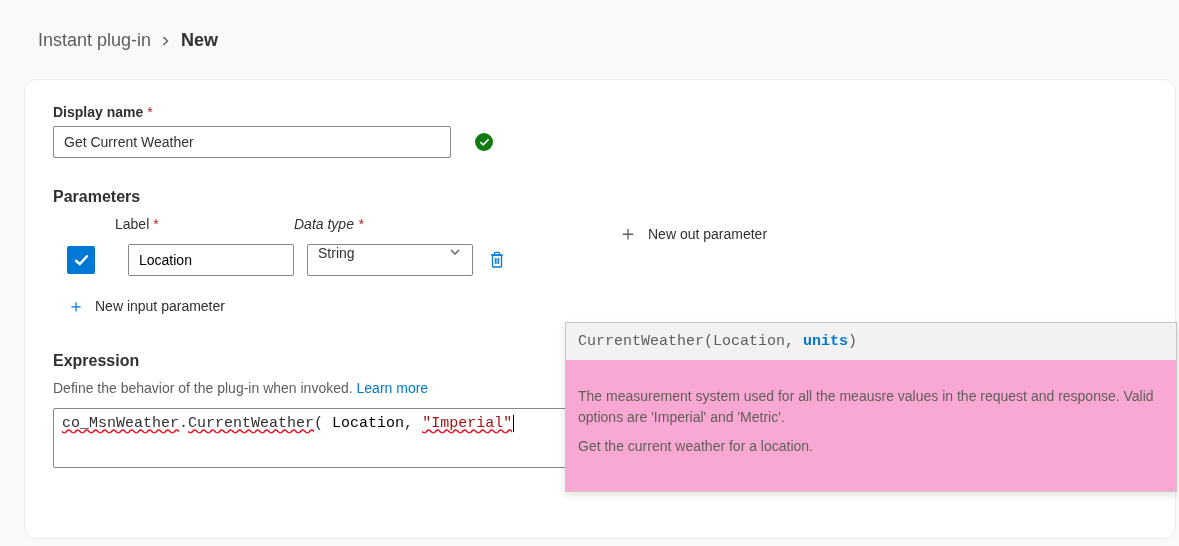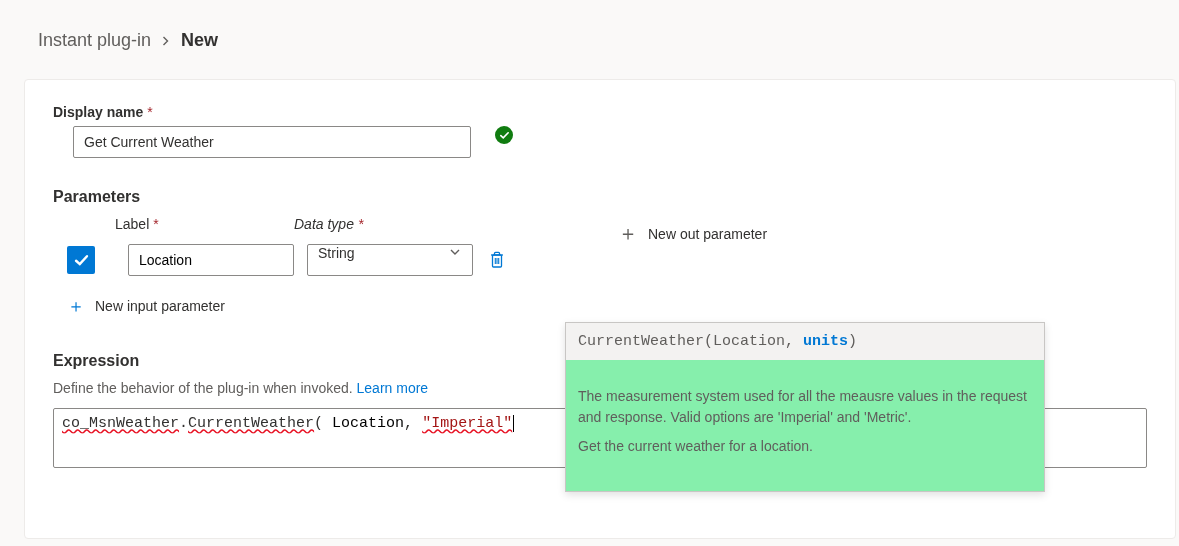--- a/index.html
+++ b/index.html
@@ -20,21 +20,21 @@
       align-items: flex-end;
       gap: 10px;
     }
     .breadcrumb-parent { color: #605e5c; }
     .breadcrumb-sep { color: #605e5c; }
     .breadcrumb-current { color: #323130; font-weight: 600; }
     .panel {
       margin: 28px 0 0 24px;
       background: #fff;
       border: 1px solid #edebe9;
-      border-radius: 4px;
+      border-radius: 12px;
       width: 1152px;
       height: 460px;
       padding: 24px 28px;
       position: relative;
     }
     .field-label {
       font-size: 14px;
       font-weight: 600;
       color: #323130;
       margin-bottom: 6px;
@@ -46,23 +46,22 @@
       height: 32px;
       border: 1px solid #8a8886;
       border-radius: 2px;
       padding: 0 10px;
       font-family: inherit;
       font-size: 14px;
       color: #323130;
     }
     .display-name-row {
       display: flex;
-      align-items: flex-start;
+      align-items: center;
       gap: 24px;
-      margin-left: 20px;
     }
     .success-badge {
       width: 18px; height: 18px;
       background: #107c10;
       border-radius: 50%;
       display: flex; align-items: center; justify-content: center;
     }
     .success-badge svg { width: 11px; height: 11px; }
     .section-heading {
       font-size: 16px;
@@ -180,22 +179,22 @@
       display: inline-block;
       width: 1px; height: 17px;
       background: #000;
       vertical-align: text-bottom;
       margin-left: 1px;
     }
     .intellisense {
       position: absolute;
       left: 540px;
       top: 242px;
-      width: 480px;
-      background: #86efac;
+      width: 612px;
+      background: #f9a8d4;
       border: 1px solid #c8c6c4;
       box-shadow: 0 3px 8px rgba(0,0,0,0.12);
       font-size: 14px;
     }
     .intel-sig {
       background: #f3f2f1;
       padding: 10px 12px;
       font-family: Consolas, "Courier New", monospace;
       font-size: 15px;
       color: #605e5c;

